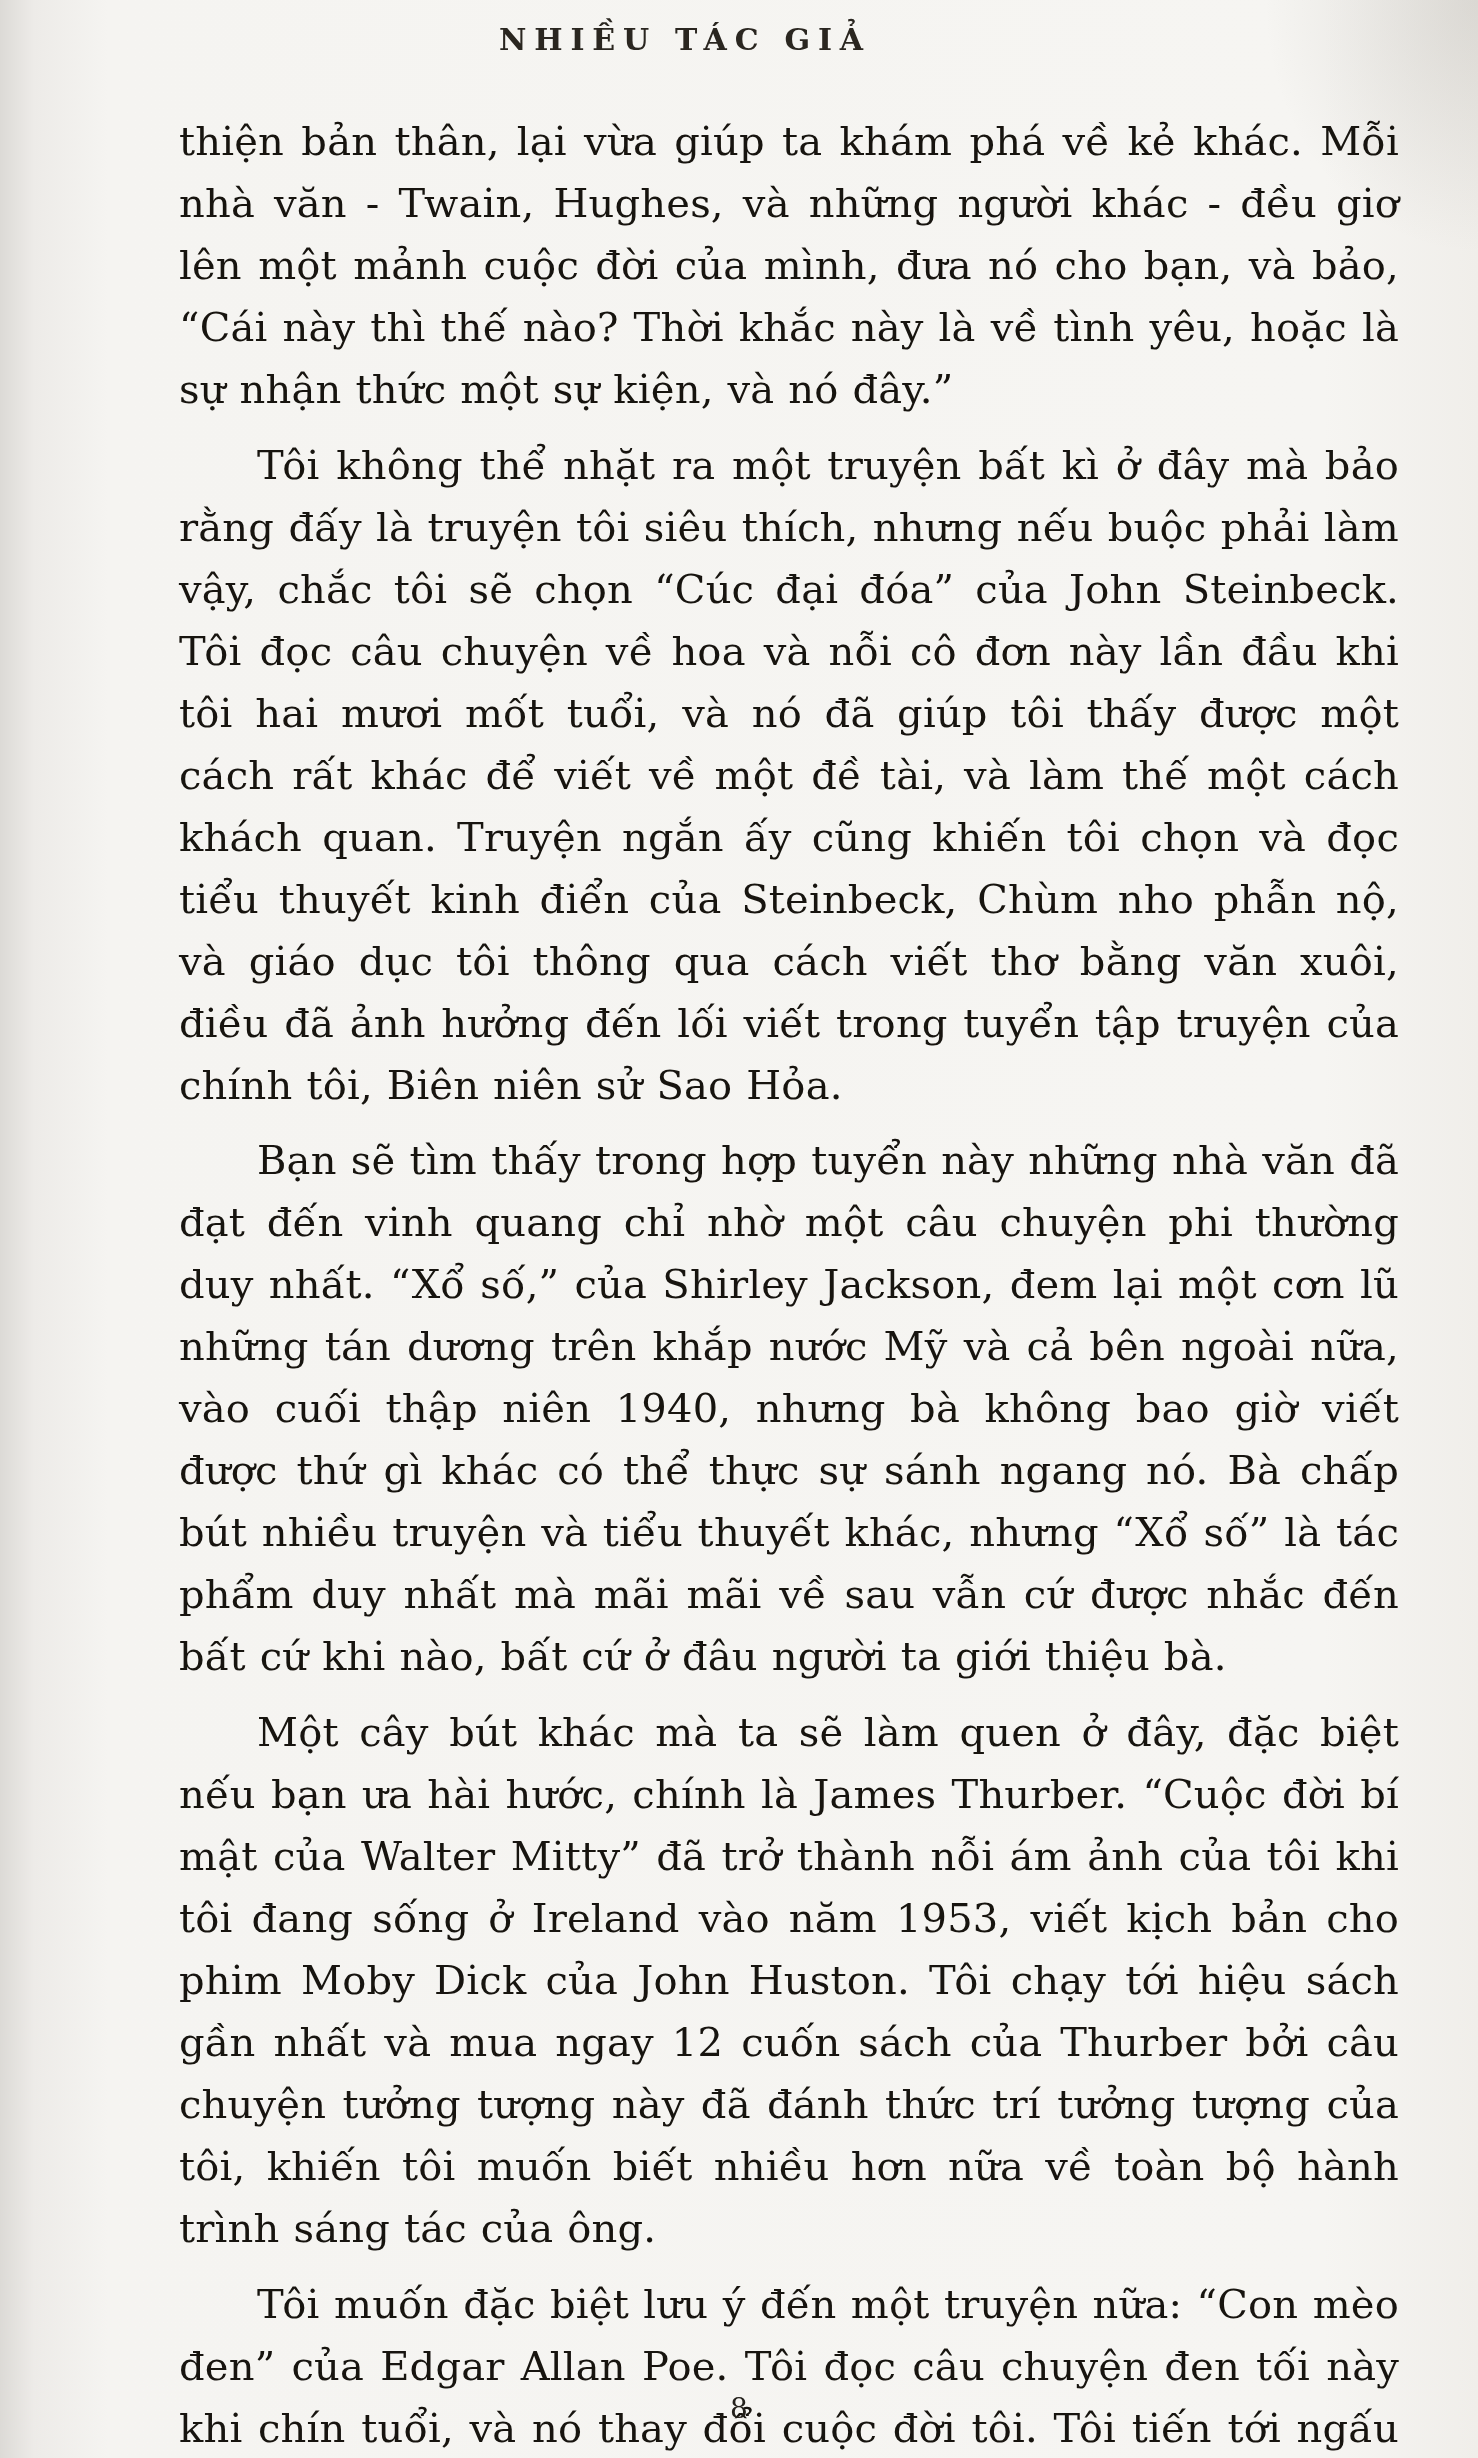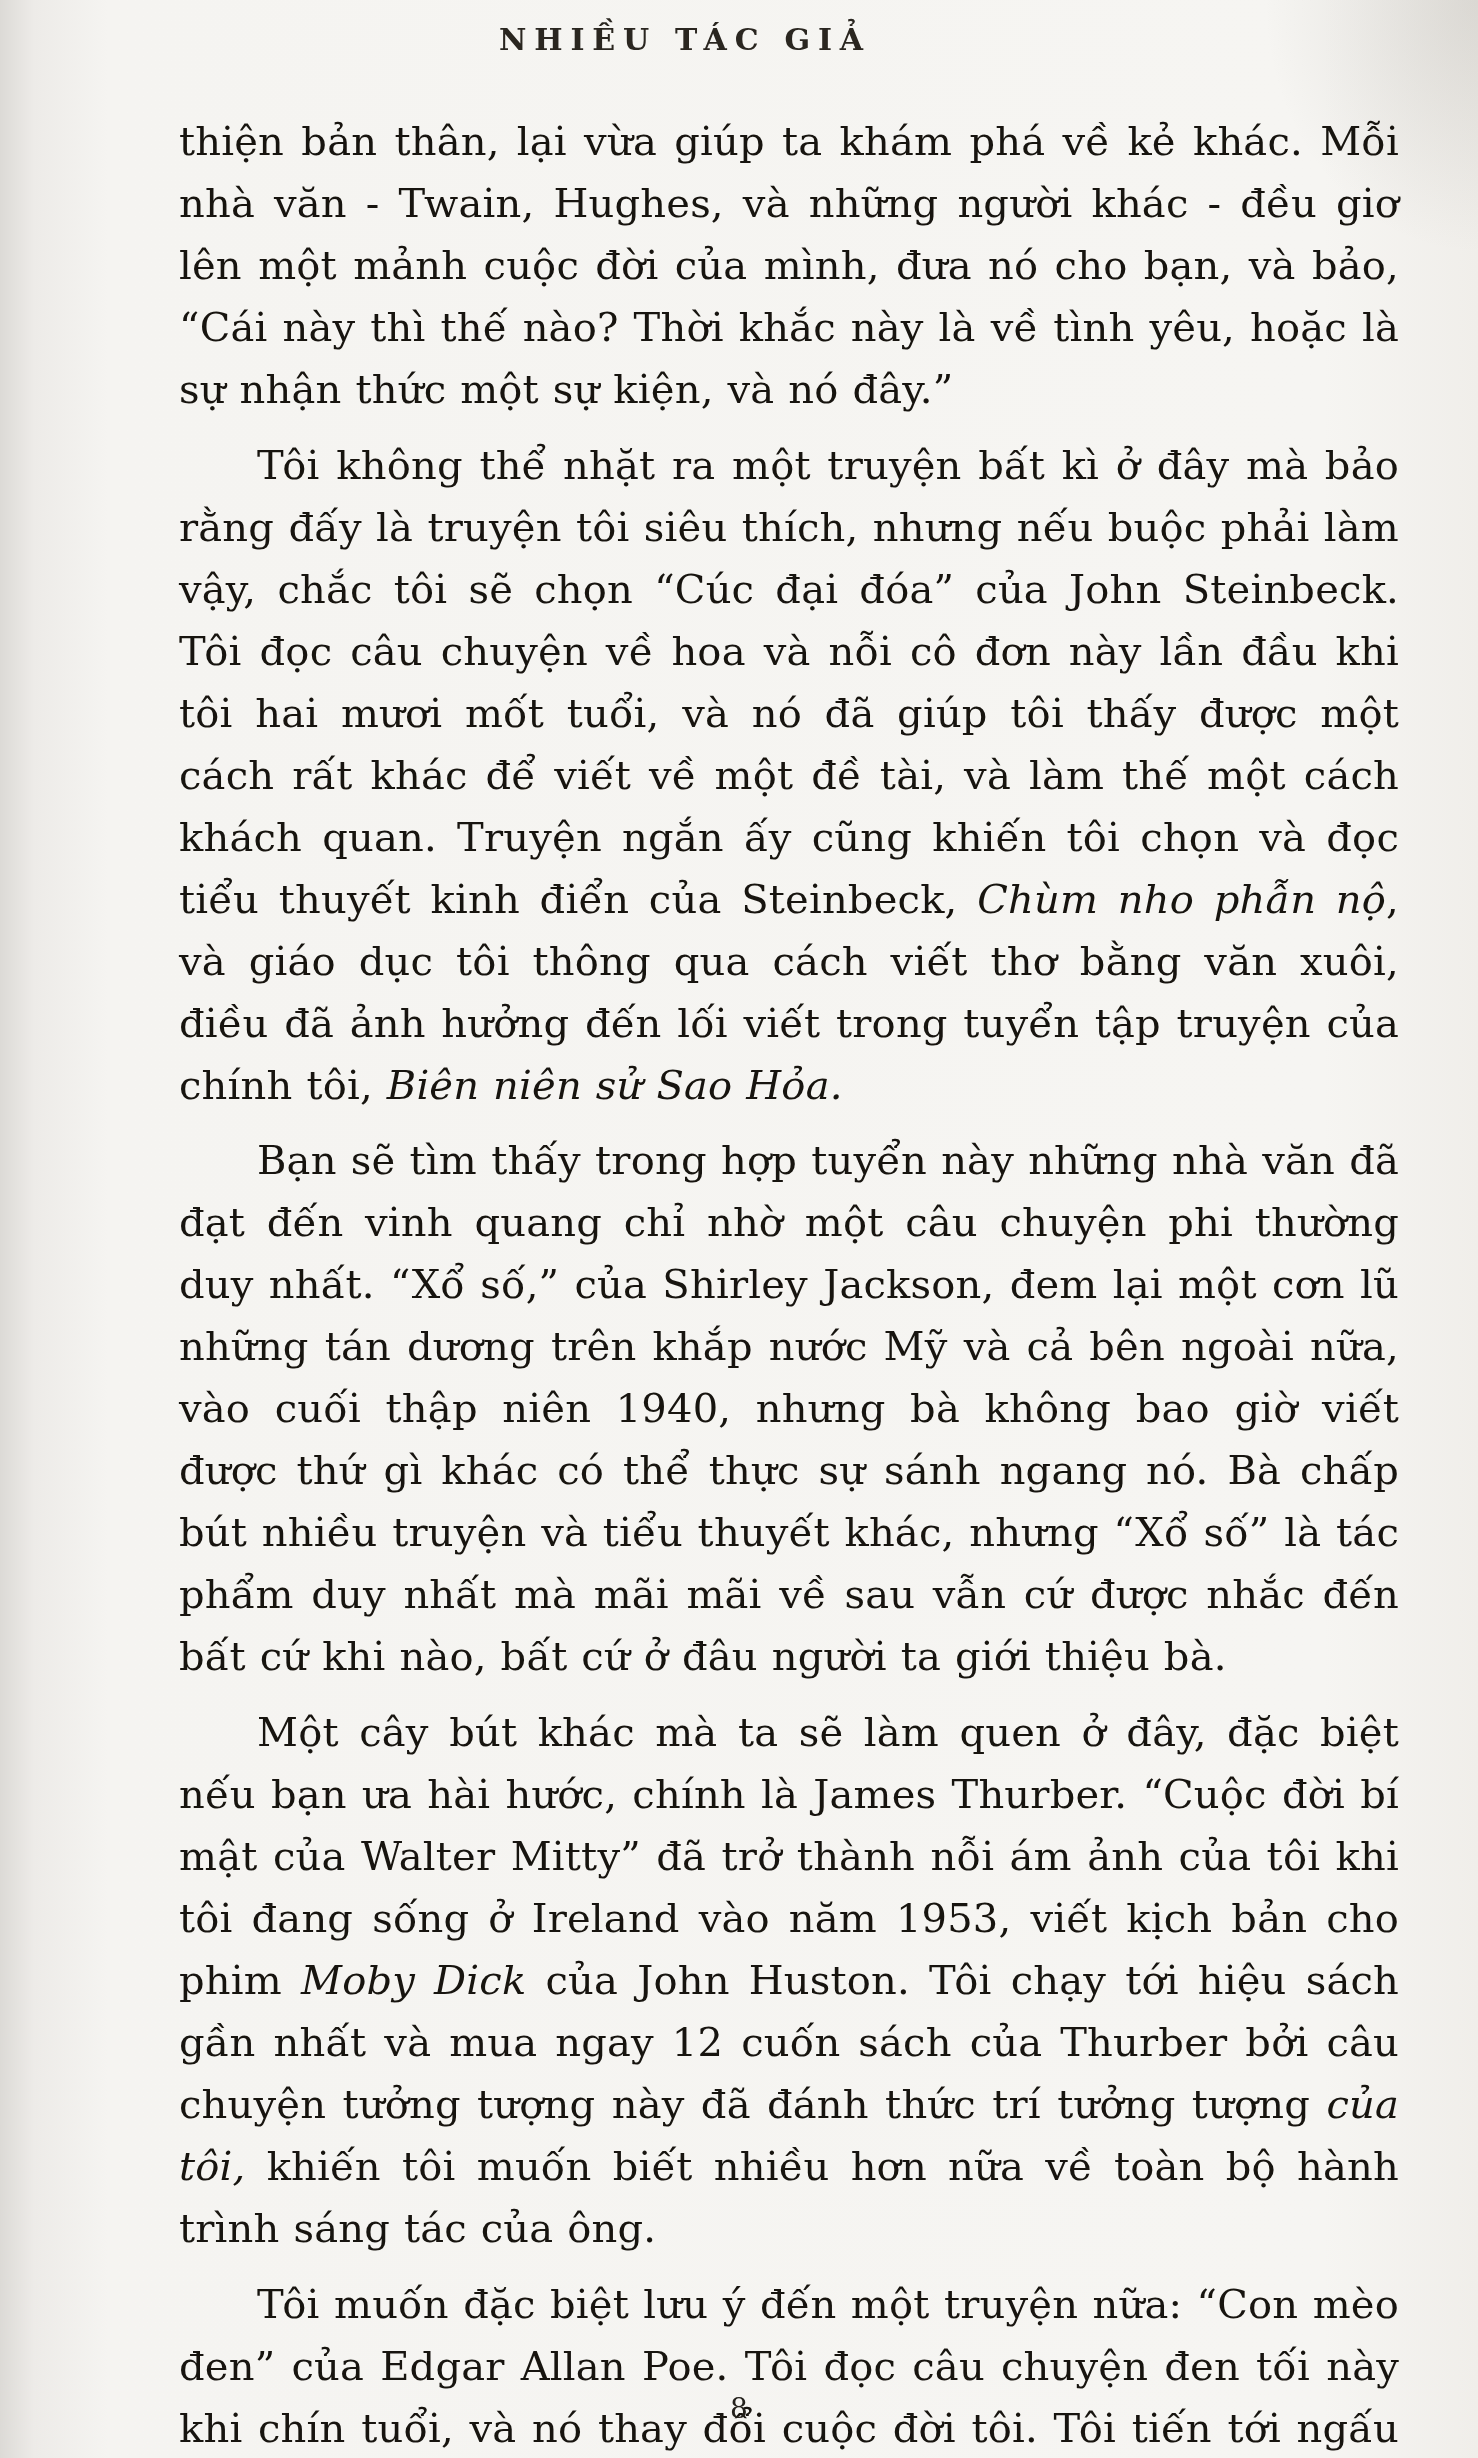--- a/index.html
+++ b/index.html
@@ -48,21 +48,20 @@
     letter-spacing: 0.2px;
     word-spacing: 1px;
   }
   .text-block p {
     margin: 0 0 13.7px 0;
   }
   .text-block p.indent {
     text-indent: 78px;
   }
   .it {
-    font-style: italic;
   }
   .folio {
     position: absolute;
     bottom: 33px;
     left: 0;
     right: 0;
     text-align: center;
     font-size: 28px;
     color: #23201b;
   }

